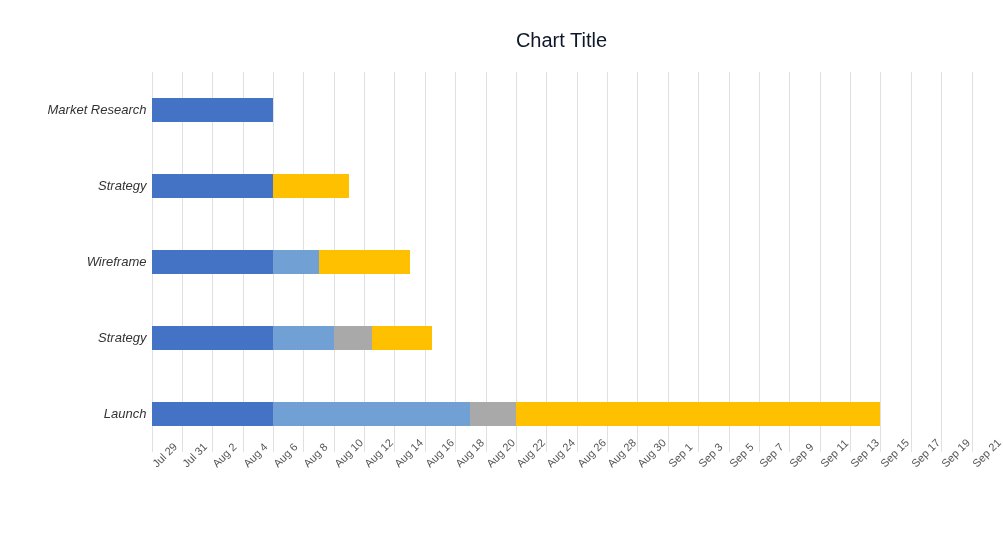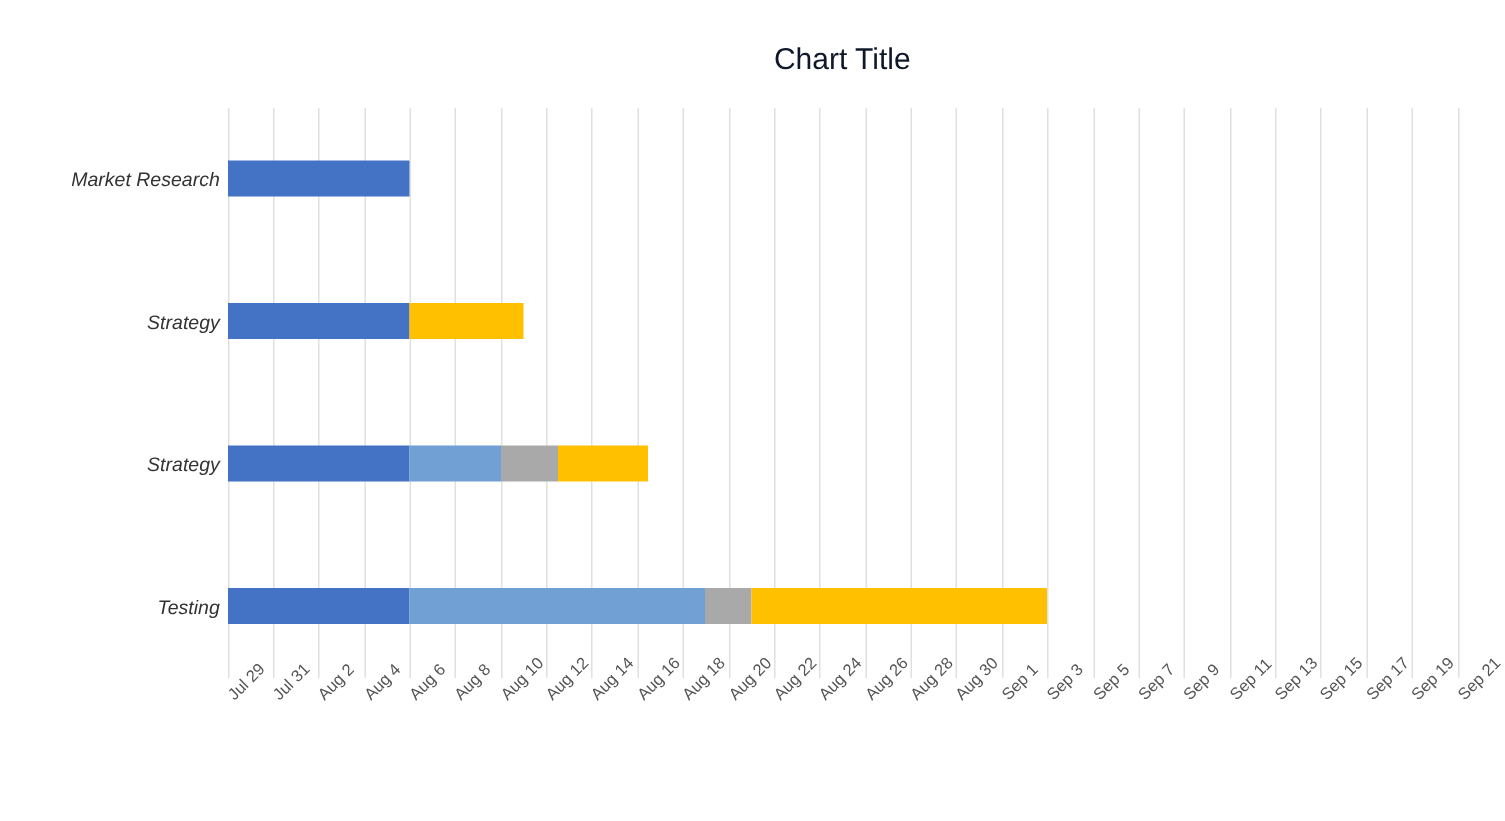--- a/index.html
+++ b/index.html
@@ -145,35 +145,43 @@
           </div>
         </div>
         <div class="chart-row">
           <div class="row-label">Strategy</div>
           <div class="bar-area">
             <div class="bar-segment blue-dark" style="left: 0%; width: 14.8148%;"></div>
             <div class="bar-segment yellow" style="left: 14.8148%; width: 9.25926%;"></div>
           </div>
         </div>
         <div class="chart-row">
+          <div class="row-label">Wireframe</div>
+          <div class="bar-area">
+            <div class="bar-segment blue-dark" style="left: 0%; width: 14.8148%;"></div>
+            <div class="bar-segment blue-light" style="left: 14.8148%; width: 5.55556%;"></div>
+            <div class="bar-segment yellow" style="left: 20.3704%; width: 11.1111%;"></div>
+          </div>
+        </div>
+        <div class="chart-row">
           <div class="row-label">Strategy</div>
           <div class="bar-area">
             <div class="bar-segment blue-dark" style="left: 0%; width: 14.8148%;"></div>
             <div class="bar-segment blue-light" style="left: 14.8148%; width: 7.40741%;"></div>
             <div class="bar-segment gray" style="left: 22.2222%; width: 4.62963%;"></div>
             <div class="bar-segment yellow" style="left: 26.8519%; width: 7.40741%;"></div>
           </div>
         </div>
         <div class="chart-row">
-          <div class="row-label">Testing</div>
+          <div class="row-label">Launch</div>
           <div class="bar-area">
             <div class="bar-segment blue-dark" style="left: 0%; width: 14.8148%;"></div>
             <div class="bar-segment blue-light" style="left: 14.8148%; width: 24.0741%;"></div>
-            <div class="bar-segment gray" style="left: 38.8889%; width: 3.7037%;"></div>
-            <div class="bar-segment yellow" style="left: 42.5926%; width: 24.0741%;"></div>
+            <div class="bar-segment gray" style="left: 38.8889%; width: 5.55556%;"></div>
+            <div class="bar-segment yellow" style="left: 44.4444%; width: 44.4444%;"></div>
           </div>
         </div>
       </div>
   </div>
   <div class="x-axis" id="x-axis">
       <div class="x-label" style="left: calc(0% - 2px);">Jul 29</div>
       <div class="x-label" style="left: calc(3.7037% - 2px);">Jul 31</div>
       <div class="x-label" style="left: calc(7.40741% - 2px);">Aug 2</div>
       <div class="x-label" style="left: calc(11.1111% - 2px);">Aug 4</div>
       <div class="x-label" style="left: calc(14.8148% - 2px);">Aug 6</div>

